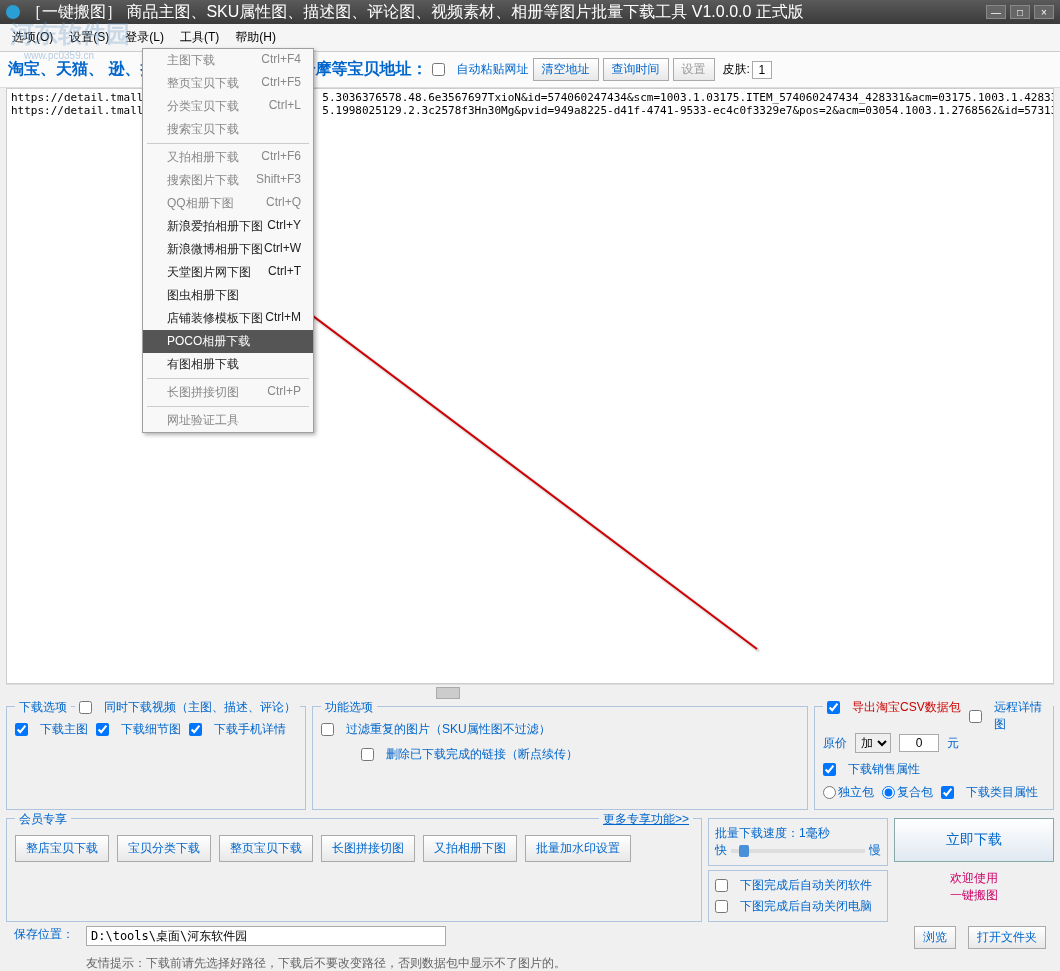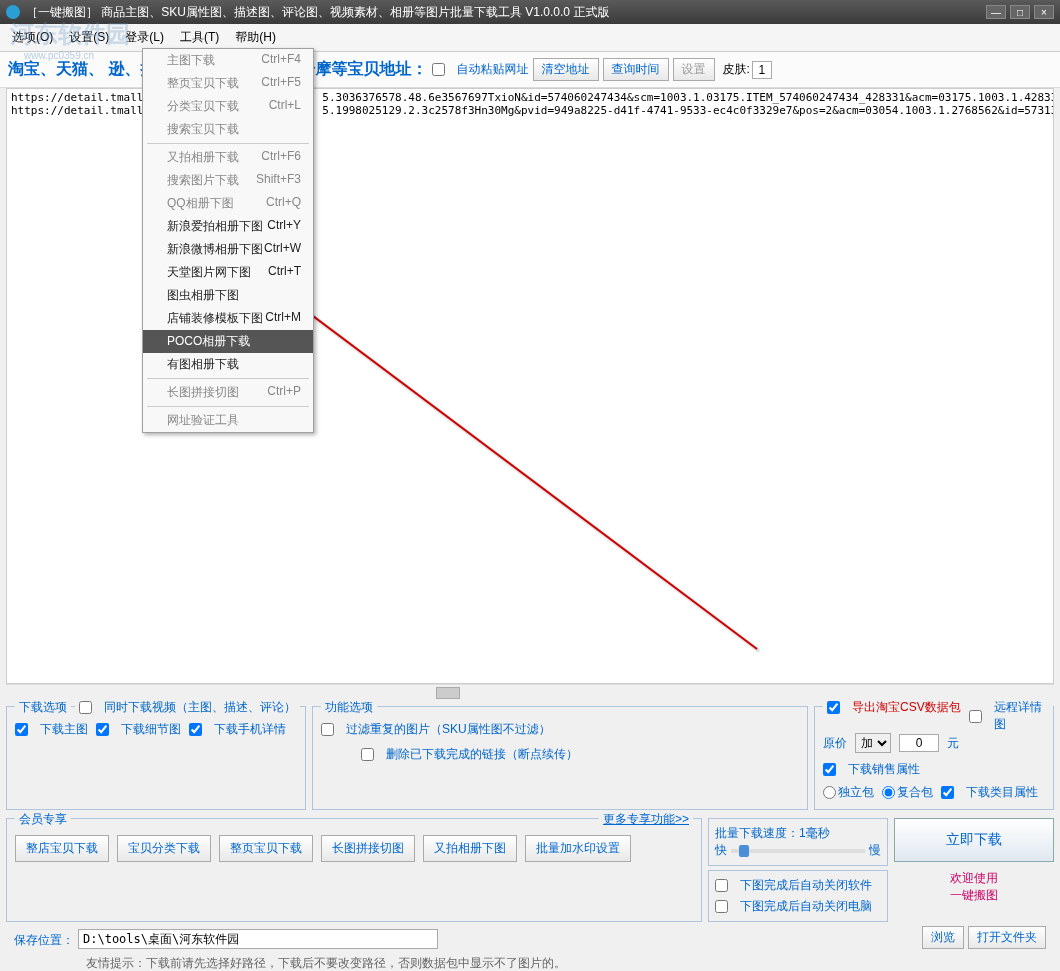--- a/index.html
+++ b/index.html
@@ -1,19 +1,19 @@
 <!DOCTYPE html>
 <html><head>
 <meta charset="utf-8">
 <style>
 * { box-sizing: border-box; margin: 0; padding: 0; font-family: "Microsoft YaHei", SimSun, sans-serif; font-size: 12px; }
 body { background: #f0f0f0; width: 1060px; height: 971px; overflow: hidden; position: relative; }
 .title-bar { background: linear-gradient(#5a5a5a, #3a3a3a); color: #fff; height: 24px; display: flex; align-items: center; padding: 0 6px; }
 .title-bar .icon { width: 14px; height: 14px; background: #2a9fd6; border-radius: 50%; margin-right: 6px; }
-.title-bar .title { flex: 1; font-size: 12px; }
+.title-bar .title { flex: 1; font-size: 16px; }
 .title-bar .win-btns { display: flex; gap: 4px; }
 .title-bar .win-btn { width: 20px; height: 14px; background: #666; border: 1px solid #888; cursor: pointer; display: flex; align-items: center; justify-content: center; color: #fff; font-size: 10px; }
 .menu-bar { background: #f5f5f5; border-bottom: 1px solid #ccc; height: 28px; display: flex; align-items: center; padding: 0 4px; position: relative; }
 .menu-item { padding: 2px 8px; cursor: pointer; }
 .watermark { position: absolute; top: 18px; left: 10px; font-size: 24px; font-weight: bold; color: rgba(100,150,200,0.3); z-index: 100; pointer-events: none; }
 .watermark-url { position: absolute; top: 50px; left: 24px; font-size: 10px; color: rgba(120,160,200,0.5); z-index: 100; pointer-events: none; }
 .addr-row { background: #fbfbfb; padding: 6px 8px; display: flex; align-items: center; gap: 4px; border-bottom: 1px solid #ddd; }
 .addr-label { color: #0066cc; font-size: 16px; font-weight: bold; }
 .btn { background: linear-gradient(#fff, #e8e8e8); border: 1px solid #aaa; padding: 2px 8px; cursor: pointer; color: #0066cc; }
 .skin-area { display: flex; align-items: center; gap: 2px; margin-left: 4px; }
@@ -41,21 +41,21 @@
 .radio { display: flex; gap: 2px; color: #0066cc; cursor: pointer; }
 .member-row { display: flex; gap: 8px; align-items: center; }
 .more-link { color: #0066cc; text-decoration: underline; cursor: pointer; margin-left: auto; }
 .right-col { display: flex; flex-direction: column; gap: 4px; }
 .speed-box { border: 1px solid #b0c4de; padding: 6px; position: relative; }
 .slider-row { display: flex; align-items: center; gap: 4px; }
 .slider { flex: 1; height: 4px; background: #ddd; position: relative; }
 .slider-thumb { position: absolute; left: 8px; top: -4px; width: 10px; height: 12px; background: #4a90d9; border-radius: 2px; }
 .big-btn { background: linear-gradient(#fff, #e0e8f0); border: 1px solid #8aa; padding: 12px 0; text-align: center; color: #0066cc; font-size: 14px; cursor: pointer; }
 .welcome { text-align: center; color: #cc0066; padding: 4px; }
-.save-row { display: flex; align-items: flex-end; gap: 4px; padding: 4px 8px; }
+.save-row { display: flex; align-items: flex-start; gap: 12px; padding: 4px 8px; }
 .save-input { flex: 0 0 360px; border: 1px solid #aaa; padding: 2px 4px; font-family: Consolas, monospace; }
 .hint { color: #666; padding: 2px 8px 2px 80px; }
 .status-bar { background: #e8e8e8; border-top: 1px solid #ccc; padding: 4px 8px; display: flex; gap: 30px; color: #333; }
 .status-bar .spacer { flex: 1; }
 </style>
 </head>
 <body>
 
 <div class="title-bar">
   <div class="icon"></div>

